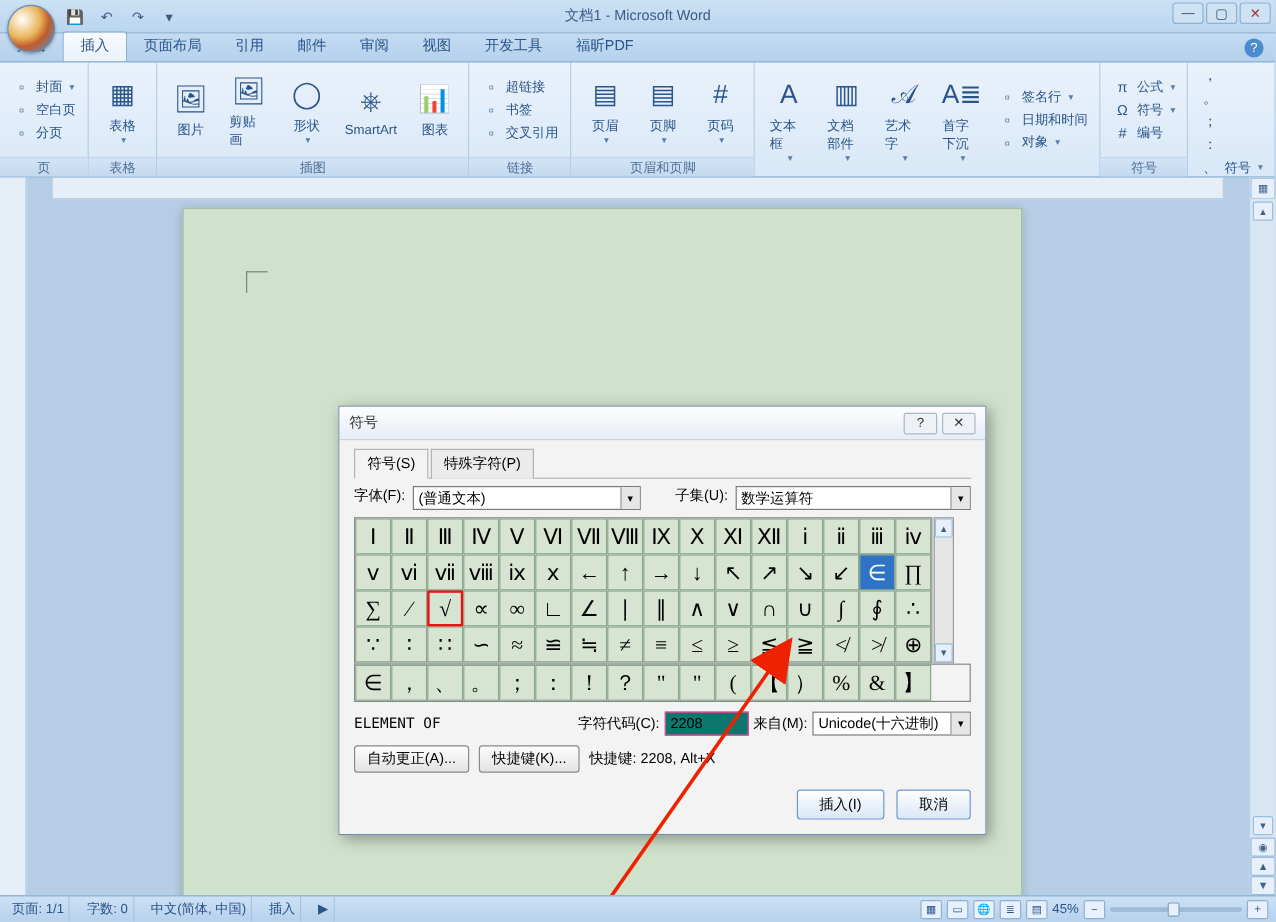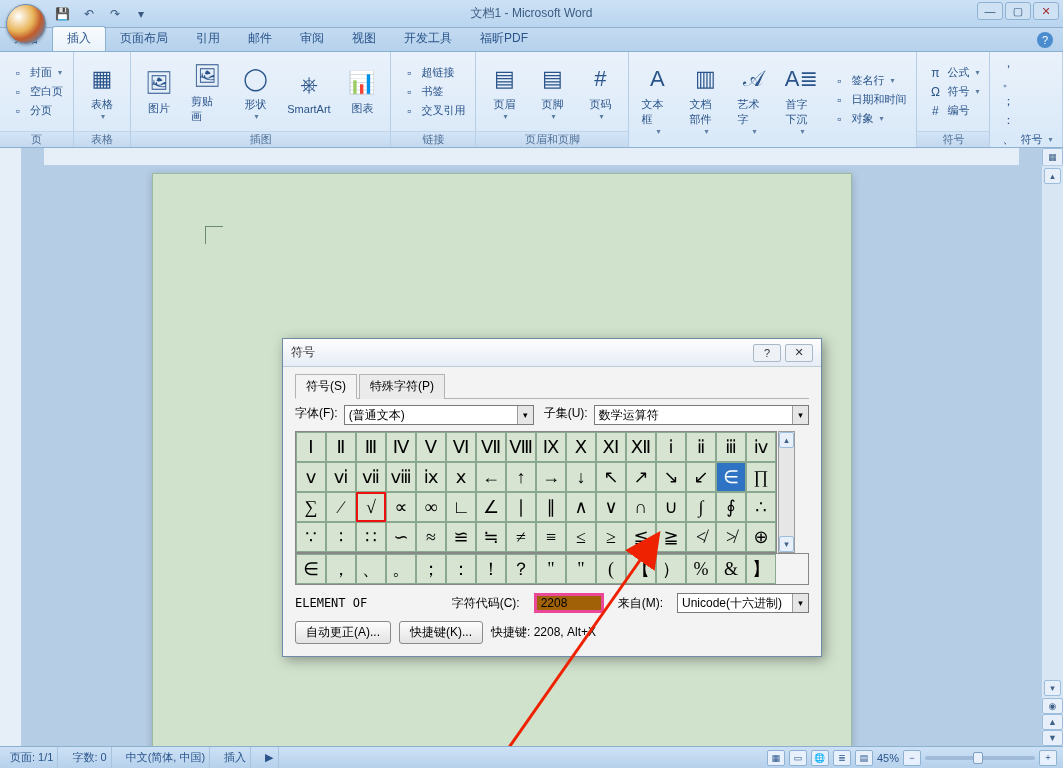--- a/index.html
+++ b/index.html
@@ -55,22 +55,22 @@
 .combo{ border:1px solid #7a7a7a; background:#fff; height:20px; display:flex; align-items:center; padding:0 4px; font-size:12px; position:relative;}
 .combo .arrow{ position:absolute; right:0; top:0; bottom:0; width:16px; background:#e6e6e6; border-left:1px solid #9c9c9c; display:flex;align-items:center;justify-content:center; font-size:9px;}
 .sym-grid{ display:grid; grid-template-columns: repeat(16, 30px); grid-auto-rows:30px; border:1px solid #888; background:#dfe7df;}
 .sym-cell{ border:1px solid #8aa88f; display:flex; align-items:center;justify-content:center; font-family: "Times New Roman", serif; font-size:18px; background:#d7e4d1; cursor:pointer;}
 .sym-cell.sel{ background:#2f74c4; color:#fff;}
 .sym-cell.red{ outline:2px solid #e11; outline-offset:-2px; z-index:2;}
 .grid-scroll{position:absolute;right:-18px;top:0;bottom:0;width:17px;background:#e6e6e6;border:1px solid #9c9c9c;display:flex;flex-direction:column;justify-content:space-between;}
 .grid-wrap{position:relative;width:calc(16*30px + 2px);}
 .recent-label{font-size:12px;margin:8px 0 4px;}
 .recent-grid{ display:grid; grid-template-columns: repeat(16, 30px); grid-auto-rows:30px; border:1px solid #888;}
-.info-row{display:flex;align-items:center;gap:14px;font-size:12px;margin-top:8px;}
-.code-input{border:3px solid #ec4899;background:#a16207;height:20px;padding:0 4px;width:70px;font-size:12px;}
+.info-row{display:flex;align-items:center;gap:4px;font-size:12px;margin-top:8px;}
+.code-input{border:1px solid #ec4899;background:#0f766e;height:20px;padding:0 4px;width:70px;font-size:12px;}
 .btn{ border:1px solid #8a8a8a; background:linear-gradient(#fdfdfd,#e3e3e3); padding:2px 10px; font-size:12px; border-radius:3px; cursor:pointer;}
 .btn-row{display:flex;gap:8px;align-items:center;font-size:12px;margin-top:8px;}
 .dlg-footer{display:flex;justify-content:flex-end;gap:10px;margin-top:14px;}
 .btn-main{ border:1px solid #6e9ad0; background:linear-gradient(#fefefe,#d9e8f7); padding:3px 18px; font-size:12px; border-radius:3px; cursor:pointer;}
 
 .arrow-annot{ position:absolute; pointer-events:none; }
 </style>
 </head>
 <body>
 
@@ -294,21 +294,21 @@
               <div class="dlg-tab active">符号(S)</div>
               <div class="dlg-tab">特殊字符(P)</div>
             </div>
 
           <div class="row">
             <span>字体(F):</span>
             <div class="combo" style="width:190px;">
               <span>(普通文本)</span>
                 <div class="arrow">▾</div>
             </div>
-            <span style="margin-left:4px;">子集(U):</span>
+            <span style="margin-left:23px;">子集(U):</span>
             <div class="combo" style="flex:1;">
               <span>数学运算符</span>
                 <div class="arrow">▾</div>
             </div>
           </div>
 
           <div class="grid-wrap">
             <div class="sym-grid" id="sym-grid-mount">
                 <div class="sym-cell">Ⅰ</div>
                 <div class="sym-cell">Ⅱ</div>
@@ -412,20 +412,24 @@
                 <div class="arrow">▾</div>
             </div>
           </div>
 
           <div class="btn-row">
             <button class="btn">自动更正(A)...</button>
             <button class="btn">快捷键(K)...</button>
             <span>快捷键: 2208, Alt+X</span>
           </div>
 
+          <div class="dlg-footer">
+            <button class="btn-main">插入(I)</button>
+            <button class="btn-main">取消</button>
+          </div>
         </div>
       </div>
 
       <svg class="arrow-annot" style="left:420px; top:378px;" width="260" height="270">
         <defs>
             <marker id="ah" markerWidth="12" markerHeight="12" refX="10" refY="6" orient="auto">
           <path d="M0,0 L12,6 L0,12 z" fill="#e20"></path>
         </marker>
           </defs>
         <line x1="40" y1="260" x2="215" y2="10" stroke="#e20" stroke-width="3" marker-end="url(#ah)"></line>

